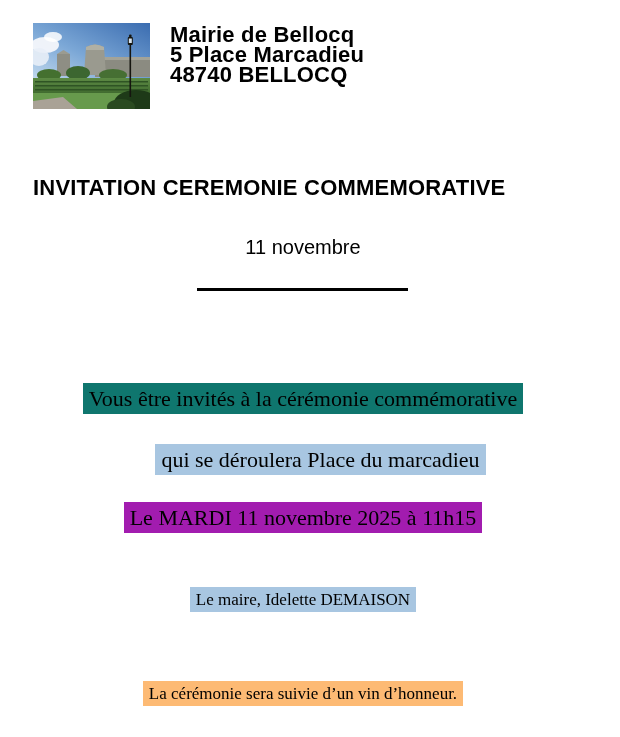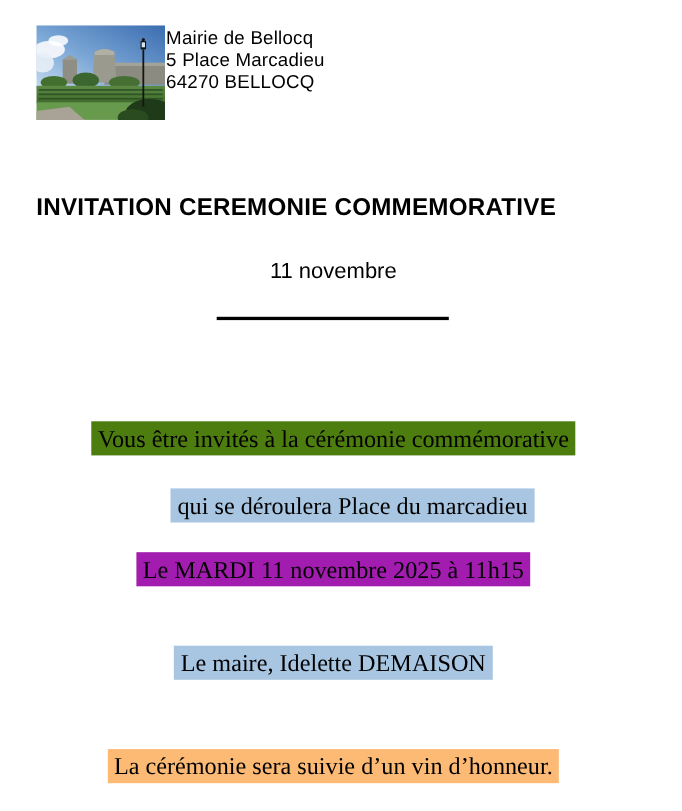--- a/index.html
+++ b/index.html
@@ -20,24 +20,24 @@
   .logo-photo {
     position: absolute;
     left: 33px;
     top: 23px;
     width: 117px;
     height: 86px;
     display: block;
   }
   .org-block {
     position: absolute;
-    left: 151px;
+    left: 170px;
     top: 25px;
-    font-weight: normal;
-    font-size: 17px;
+    font-weight: bold;
+    font-size: 22px;
     line-height: 20px;
     letter-spacing: 0.2px;
     white-space: nowrap;
   }
   .doc-title {
     position: absolute;
     left: 33px;
     top: 175px;
     font-weight: bold;
     font-size: 22px;
@@ -70,21 +70,21 @@
     text-align: center;
     font-family: "Liberation Serif", serif;
   }
   .hl-line mark {
     color: #000000;
     padding: 3px 6px;
     line-height: 1;
     box-decoration-break: clone;
   }
   .hl-big { font-size: 22px; }
-  .hl-small { font-size: 22px; }
+  .hl-small { font-size: 17px; }
   .line-1 { top: 386px; }
   .line-2 { top: 447px; }
   .line-3 { top: 505px; }
   .signature-line { top: 590px; }
   .footer-line { top: 684px; }
 </style>
 </head>
 <body>
 
 <div class="page">
@@ -134,29 +134,29 @@
 
     <rect x="96.5" y="22" width="1.6" height="52" fill="#15150f"></rect>
     <rect x="94.8" y="14" width="5" height="8" rx="1" fill="#15150f"></rect>
     <rect x="95.8" y="15.5" width="3" height="4.5" fill="#d8e4ef"></rect>
     <circle cx="97.3" cy="13" r="1.4" fill="#15150f"></circle>
   </svg>
 
   <div class="org-block">
     <div>Mairie de Bellocq</div>
     <div>5 Place Marcadieu</div>
-    <div>64270 BELLOCQ</div>
+    <div>48740 BELLOCQ</div>
   </div>
 
   <div class="doc-title">INVITATION CEREMONIE COMMEMORATIVE</div>
   <div class="doc-subtitle">11 novembre</div>
   <div class="title-rule"></div>
 
   <p class="hl-line hl-big line-1">
-    <mark style="background: #4d7c0f;">Vous être invités à la cérémonie commémorative</mark>
+    <mark style="background: #0f766e;">Vous être invités à la cérémonie commémorative</mark>
   </p>
   <p class="hl-line hl-big line-2">
     <mark style="background: rgb(168, 198, 225); margin-left: 35px;">qui se déroulera Place du marcadieu</mark>
   </p>
   <p class="hl-line hl-big line-3">
     <mark style="background: #a21caf;">Le MARDI 11 novembre 2025 à 11h15</mark>
   </p>
 
   <p class="hl-line hl-small signature-line">
     <mark style="background: rgb(168, 198, 225);">Le maire, Idelette DEMAISON</mark>

